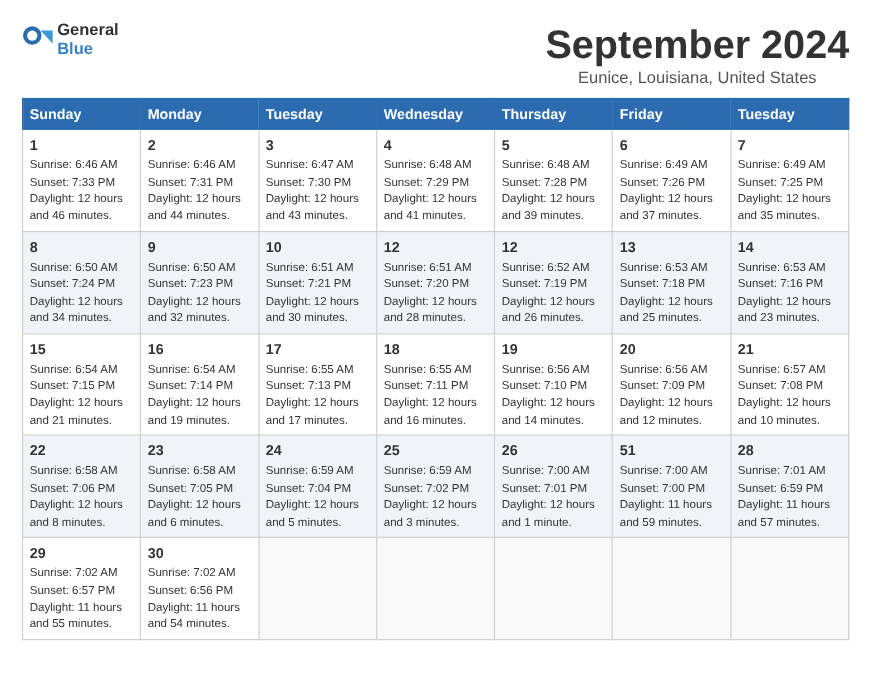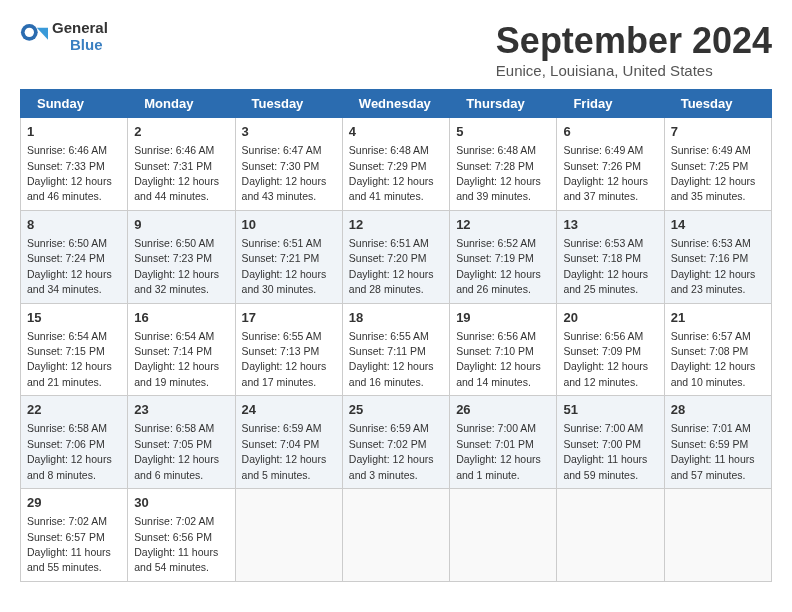--- a/index.html
+++ b/index.html
@@ -23,46 +23,46 @@
     }
     .logo-text {
       display: flex;
       flex-direction: column;
       font-size: 15px;
       font-weight: bold;
       line-height: 1.1;
       color: #333;
     }
     .logo-text span:first-child { color: #333; }
-    .logo-text span:last-child { color: #3a7fc1; margin-left: 18px; }
+    .logo-text span:last-child { color: #3a7fc1; }
     .logo-icon {
       width: 28px;
       height: 28px;
     }
     .title-section {
-      text-align: left;
+      text-align: center;
     }
     .month-title {
       font-size: 36px;
       font-weight: bold;
       color: #333;
     }
     .location {
       font-size: 15px;
       color: #555;
     }
     .calendar {
       width: 100%;
       border-collapse: collapse;
       font-size: 11px;
     }
     .calendar thead tr th {
       background-color: #2b6cb0;
       color: #fff;
-      padding: 6px 16px;
+      padding: 6px 6px;
       text-align: left;
       font-size: 13px;
       font-weight: bold;
       border: 1px solid #2b6cb0;
     }
     .calendar tbody tr td {
       border: 1px solid #ccc;
       vertical-align: top;
       padding: 5px 6px;
       width: calc(100% / 7);

